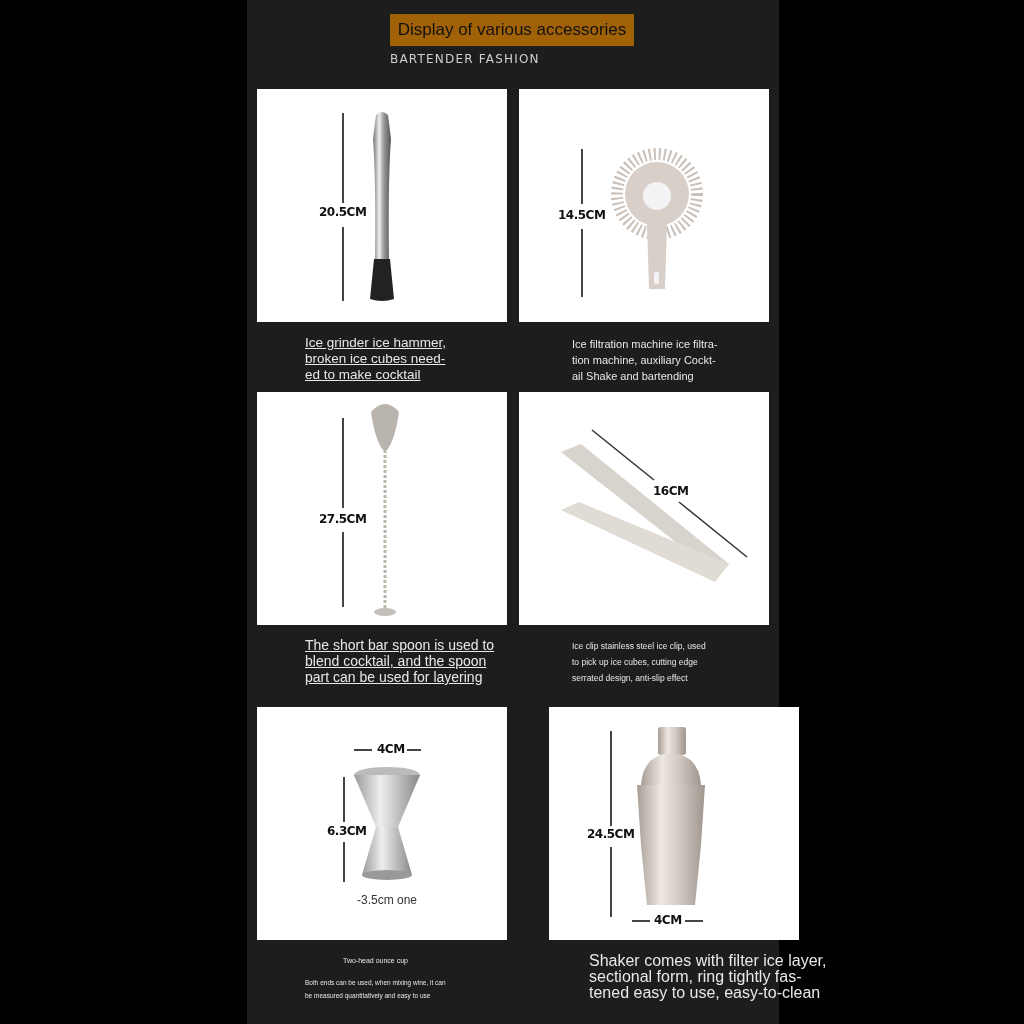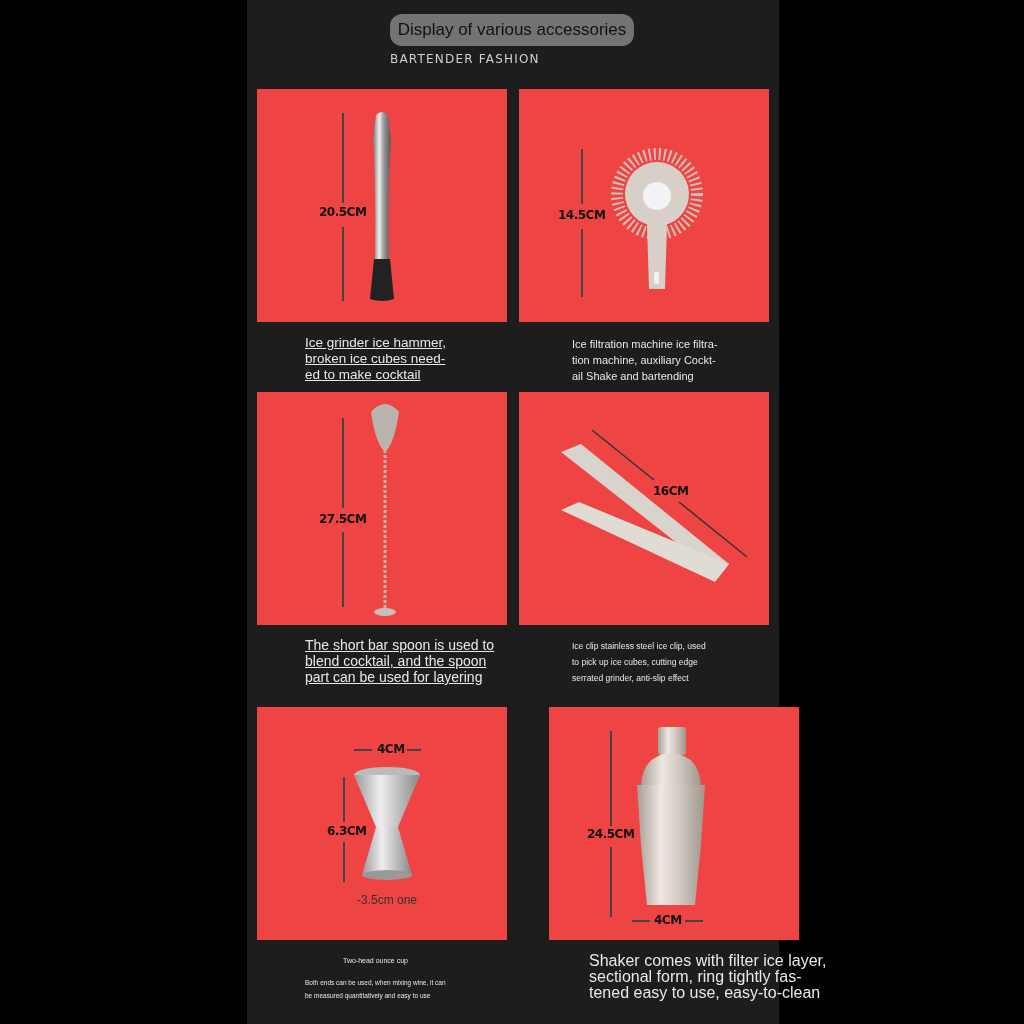--- a/index.html
+++ b/index.html
@@ -1,21 +1,21 @@
 <!DOCTYPE html>
 <html><head>
 <meta charset="utf-8">
 <style>
   html, body { margin:0; padding:0; }
   body { width:1024px; height:1024px; background:#000; position:relative; overflow:hidden; font-family:"Liberation Sans", sans-serif; }
   .panel { position:absolute; left:247px; top:0; width:532px; height:1024px; background:#1d1d1d; }
-  .title-box { position:absolute; left:390px; top:14px; width:244px; height:32px; background:#737373; display:flex; align-items:center; justify-content:center;border-radius:12px; }
+  .title-box { position:absolute; left:390px; top:14px; width:244px; height:32px; background:#a16207; display:flex; align-items:center; justify-content:center; }
   .title-box span { font-size:17px; color:#111; font-family:"Liberation Sans", sans-serif; }
   .subtitle { position:absolute; left:390px; top:52px; width:244px; text-align:left; color:#cfcfcf; font-size:12px; letter-spacing:1.2px; font-family:"DejaVu Sans", sans-serif; }
-  .card { position:absolute; width:250px; height:233px; background:#ef4444; overflow:hidden; }
+  .card { position:absolute; width:250px; height:233px; background:#ffffff; overflow:hidden; }
   .dim-label { position:absolute; font-weight:bold; font-size:12px; color:#111; font-family:"DejaVu Sans", sans-serif; letter-spacing:-0.5px; }
   .vline { position:absolute; width:2px; background:#444; }
   .hline { position:absolute; height:2px; background:#444; }
   .desc { position:absolute; color:#e8e8e8; }
   .d-big { font-size:13.5px; line-height:16px; }
   .d-mid { font-size:11px; line-height:16px; }
   .d-small { font-size:8.5px; line-height:16px; }
   .d-tiny { font-size:7px; line-height:15px; }
 </style>
 </head>
@@ -139,21 +139,21 @@
 
 <div class="desc d-mid" style="left:305px;top:637px;font-size:14px;text-decoration:underline;">
   <div>The short bar spoon is used to</div>
   <div>blend cocktail, and the spoon</div>
   <div>part can be used for layering</div>
 </div>
 
 <div class="desc d-small" style="left:572px;top:638px;">
   <div>Ice clip stainless steel ice clip, used</div>
   <div>to pick up ice cubes, cutting edge</div>
-  <div>serrated grinder, anti-slip effect</div>
+  <div>serrated design, anti-slip effect</div>
 </div>
 
 <div class="desc d-tiny" style="left:343px;top:953px;">Two-head ounce cup</div>
 <div class="desc d-tiny" style="left:305px;top:976px;font-size:6.5px;line-height:13px;">
   <div>Both ends can be used, when mixing wine, it can</div>
   <div>be measured quantitatively and easy to use</div>
 </div>
 
 <div class="desc d-mid" style="left:573px;top:953px;font-size:16px;margin-left:16px;">
   <div>Shaker comes with filter ice layer,</div>

